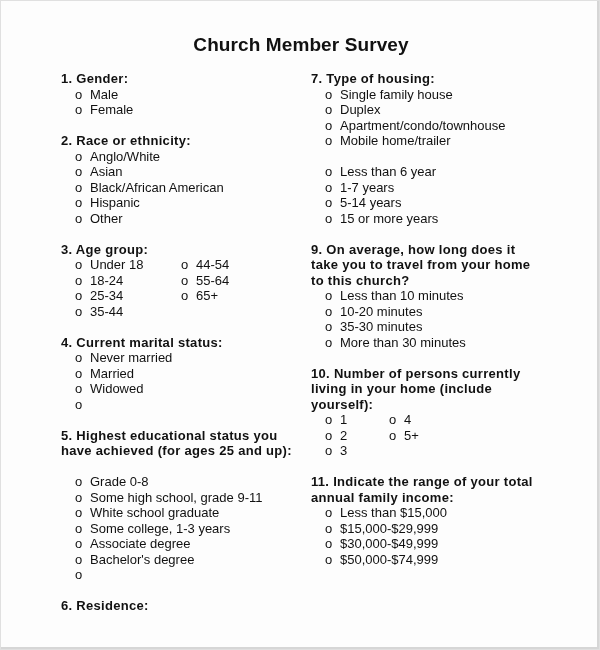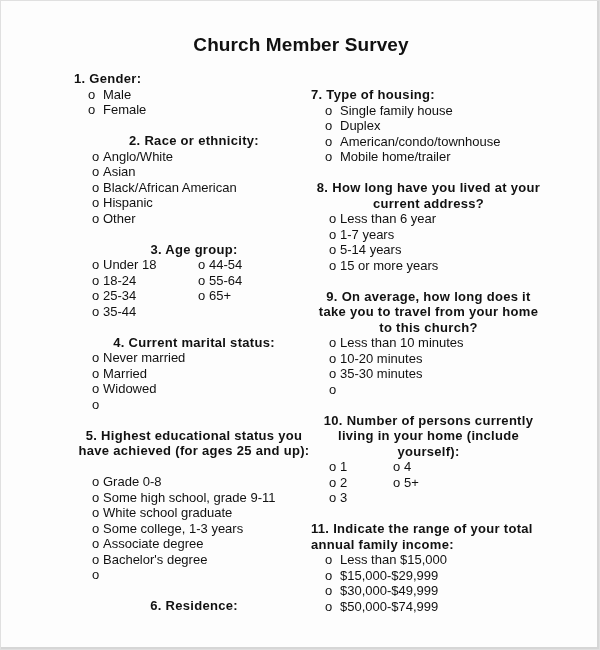--- a/index.html
+++ b/index.html
@@ -16,26 +16,26 @@
     border-right: 2px solid #d6d6d6;
     border-bottom: 2px solid #d6d6d6;
     overflow: hidden;
   }
   .title {
     position: absolute; left: 0; width: 600px; top: 33px;
     text-align: center; font-weight: bold; font-size: 19px;
     letter-spacing: 0.1px;
   }
   .col { position: absolute; top: 70px; width: 240px; }
-  .col.left { left: 60px; margin-left: 13px; }
-  .col.right { left: 310px; width: 235px; margin-top: 16px; }
+  .col.left { left: 60px; }
+  .col.right { left: 310px; width: 235px; }
   .clip { position: absolute; left: 0; top: 0; width: 600px; height: 616px; overflow: hidden; }
   .q { font-size: 13px; line-height: 15.5px; }
   .q-title { font-weight: bold; letter-spacing: 0.3px; }
-  .q + .q { margin-top: 15.5px; text-align: center; }
+  .q + .q { margin-top: 15.5px; }
   .opts { list-style: none; margin: 0; padding: 0; }
   .opt { display: flex; line-height: 15.5px; padding-left: 14px; }
   .opt .bullet { width: 15px; flex: 0 0 15px; }
   .grid2 { display: grid; grid-template-columns: 106px 100px; }
   .grid2.narrow { grid-template-columns: 64px 100px; }
   .spacer { height: 15.5px; }
 </style>
 </head>
 <body>
 
@@ -188,31 +188,30 @@
           <li class="opt">
               <span class="bullet">o</span>
               <span>Single family house</span>
             </li>
           <li class="opt">
               <span class="bullet">o</span>
               <span>Duplex</span>
             </li>
           <li class="opt">
               <span class="bullet">o</span>
-              <span>American/condo/townhouse</span>
+              <span>Apartment/condo/townhouse</span>
             </li>
           <li class="opt">
               <span class="bullet">o</span>
               <span>Mobile home/trailer</span>
             </li>
         </ul>
       </div>
 
       <div class="q">
-        <div class="q-title">8. How long have you lived at your current address?</div>
         <ul class="opts">
           <li class="opt">
               <span class="bullet">o</span>
               <span>Less than 6 year</span>
             </li>
           <li class="opt">
               <span class="bullet">o</span>
               <span>1-7 years</span>
             </li>
           <li class="opt">
@@ -236,20 +235,21 @@
           <li class="opt">
               <span class="bullet">o</span>
               <span>10-20 minutes</span>
             </li>
           <li class="opt">
               <span class="bullet">o</span>
               <span>35-30 minutes</span>
             </li>
           <li class="opt">
               <span class="bullet">o</span>
+              <span>More than 30 minutes</span>
             </li>
         </ul>
       </div>
 
       <div class="q">
         <div class="q-title">10. Number of persons currently living in your home (include yourself):</div>
         <div class="grid2 narrow">
           <div class="opt">
               <span class="bullet">o</span>
               <span>1</span>

